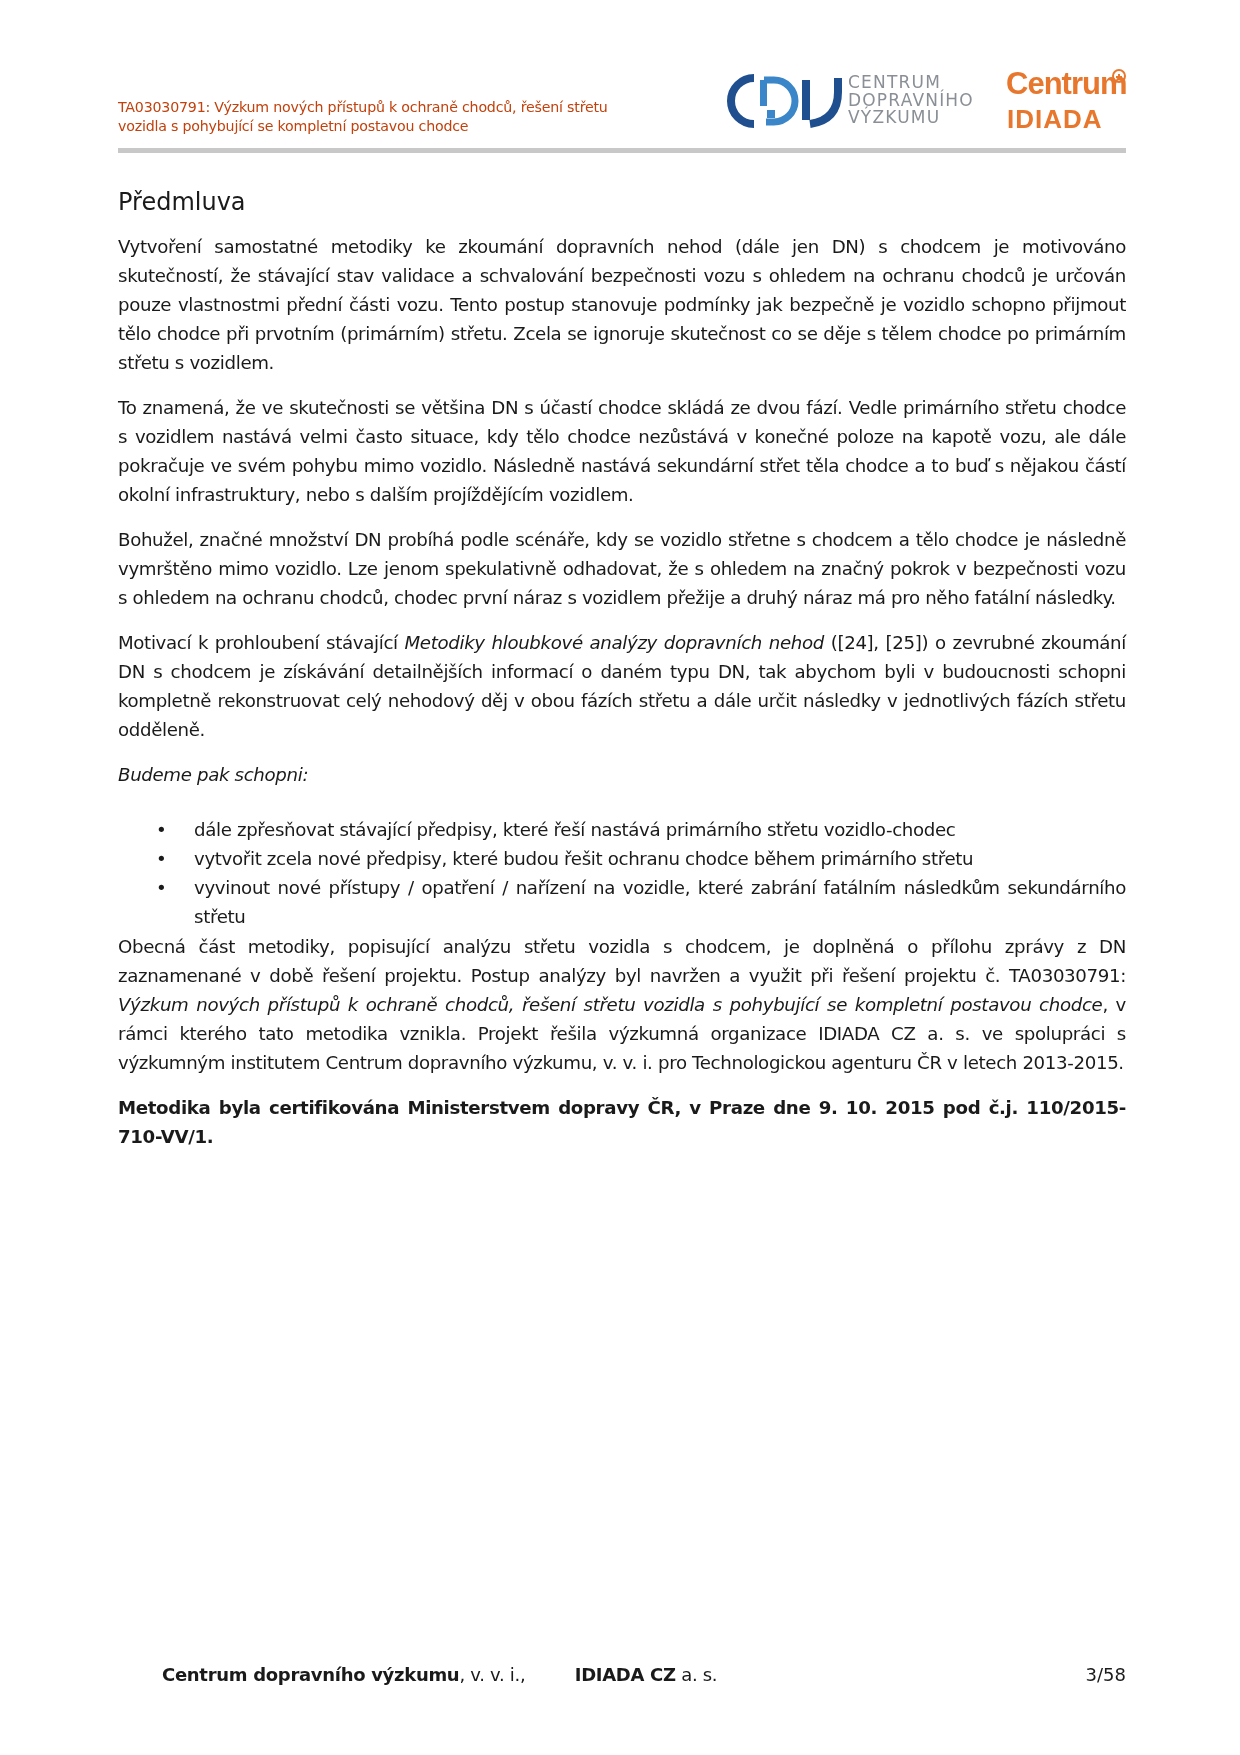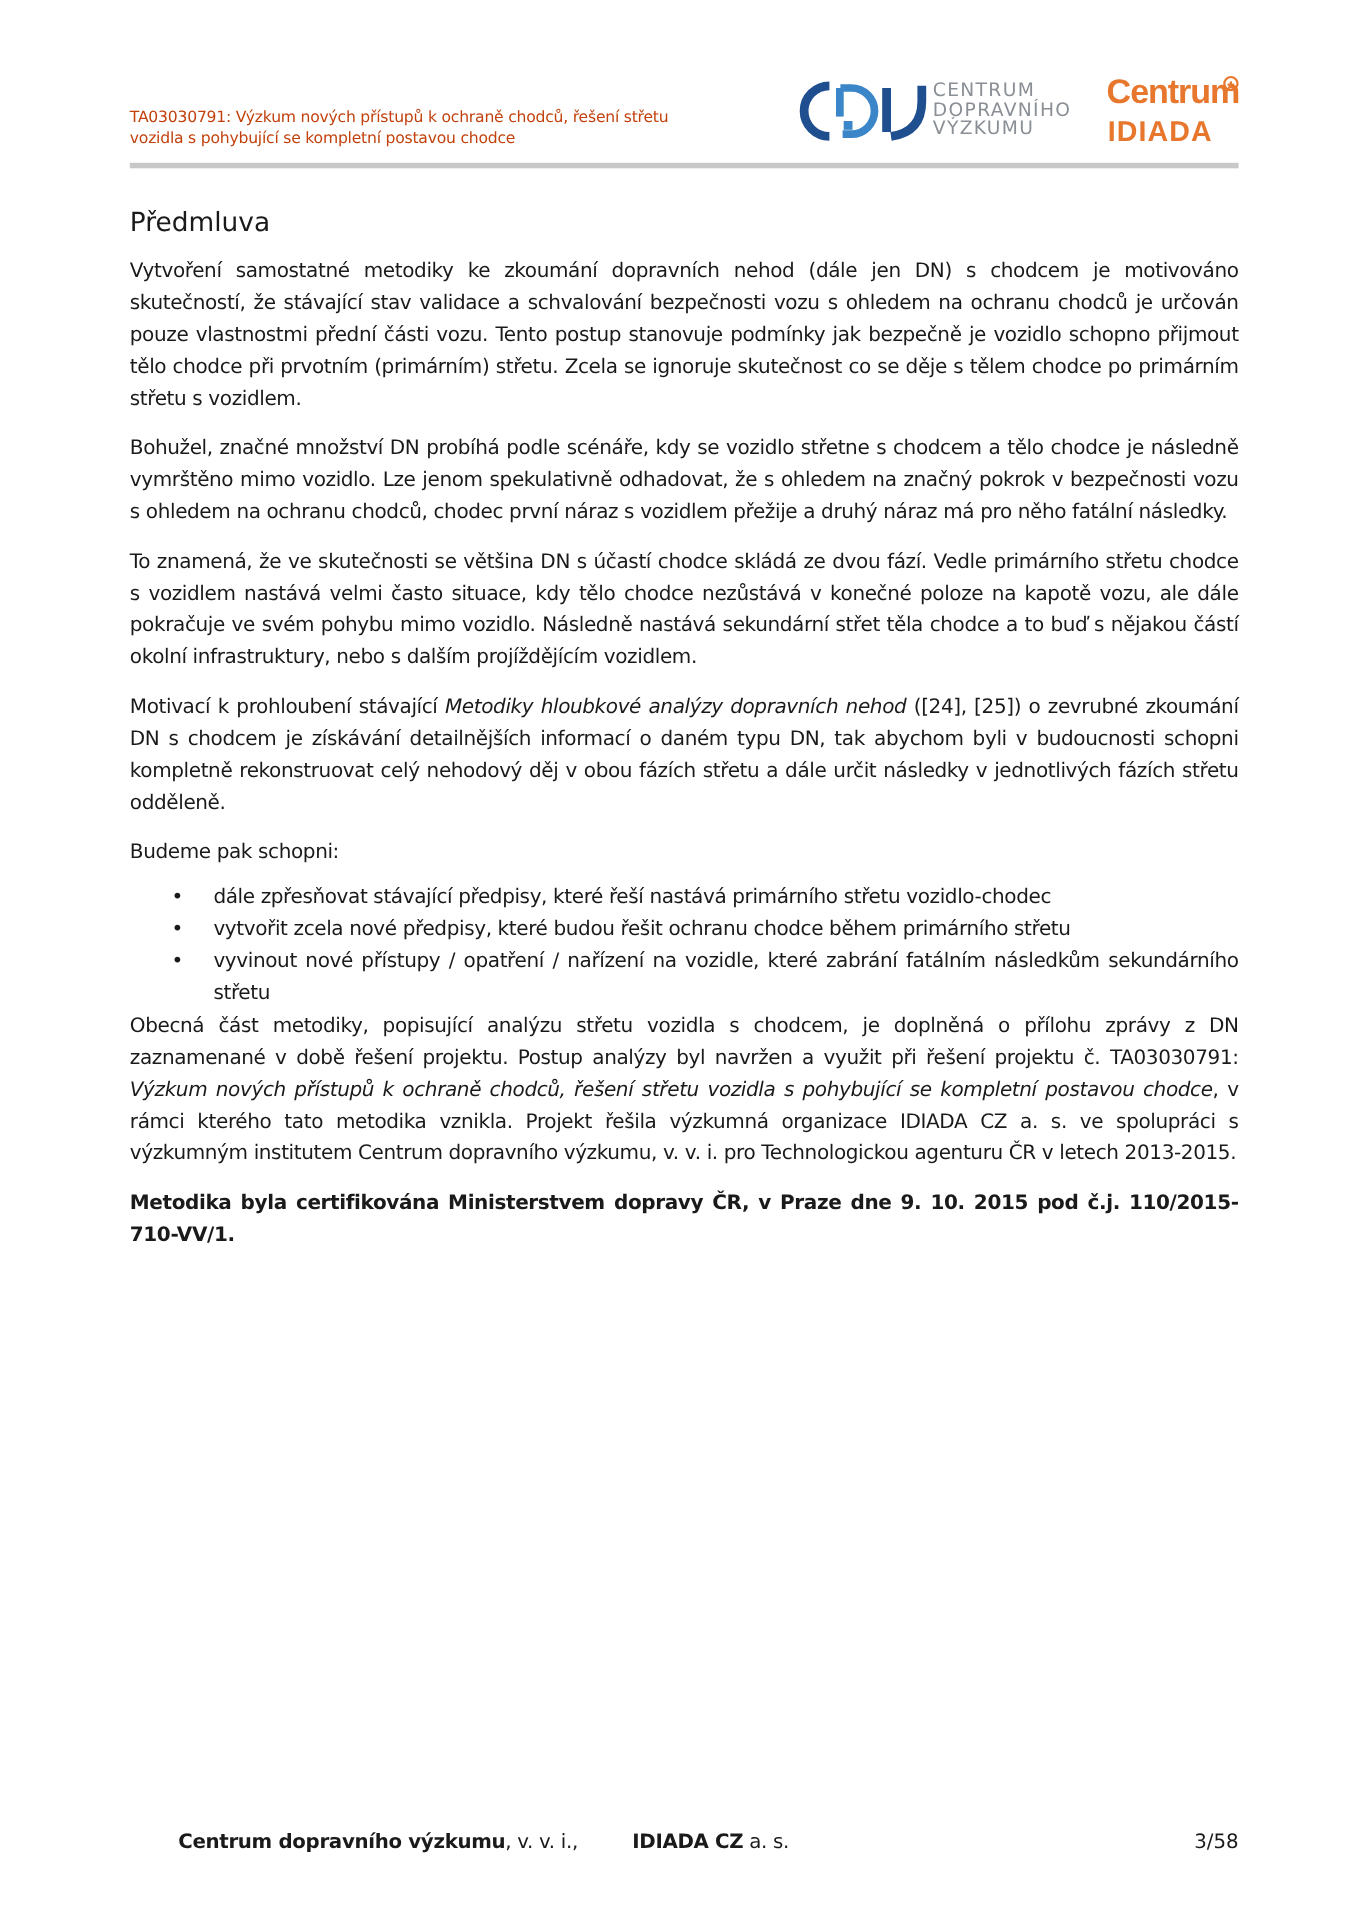--- a/index.html
+++ b/index.html
@@ -73,26 +73,26 @@
     <div class="idiada-word">IDIADA</div>
   </div>
 
   <div class="header-rule"></div>
 </div>
 
 <div class="content">
   <h1>Předmluva</h1>
 
   <p>Vytvoření samostatné metodiky ke zkoumání dopravních nehod (dále jen DN) s chodcem je motivováno skutečností, že stávající stav validace a schvalování bezpečnosti vozu s ohledem na ochranu chodců je určován pouze vlastnostmi přední části vozu. Tento postup stanovuje podmínky jak bezpečně je vozidlo schopno přijmout tělo chodce při prvotním (primárním) střetu. Zcela se ignoruje skutečnost co se děje s tělem chodce po primárním střetu s vozidlem.</p>
+  <p>To znamená, že ve skutečnosti se většina DN s účastí chodce skládá ze dvou fází. Vedle primárního střetu chodce s vozidlem nastává velmi často situace, kdy tělo chodce nezůstává v konečné poloze na kapotě vozu, ale dále pokračuje ve svém pohybu mimo vozidlo. Následně nastává sekundární střet těla chodce a to buď s nějakou částí okolní infrastruktury, nebo s dalším projíždějícím vozidlem.</p>
   <p>Bohužel, značné množství DN probíhá podle scénáře, kdy se vozidlo střetne s chodcem a tělo chodce je následně vymrštěno mimo vozidlo. Lze jenom spekulativně odhadovat, že s ohledem na značný pokrok v bezpečnosti vozu s ohledem na ochranu chodců, chodec první náraz s vozidlem přežije a druhý náraz má pro něho fatální následky.</p>
-  <p>To znamená, že ve skutečnosti se většina DN s účastí chodce skládá ze dvou fází. Vedle primárního střetu chodce s vozidlem nastává velmi často situace, kdy tělo chodce nezůstává v konečné poloze na kapotě vozu, ale dále pokračuje ve svém pohybu mimo vozidlo. Následně nastává sekundární střet těla chodce a to buď s nějakou částí okolní infrastruktury, nebo s dalším projíždějícím vozidlem.</p>
 
   <p><span>Motivací k prohloubení stávající </span><em>Metodiky hloubkové analýzy dopravních nehod</em><span> ([24], [25]) o zevrubné zkoumání DN s chodcem je získávání detailnějších informací o daném typu DN, tak abychom byli v budoucnosti schopni kompletně rekonstruovat celý nehodový děj v obou fázích střetu a dále určit následky v jednotlivých fázích střetu odděleně.</span></p>
 
-  <p style="margin-bottom:12px;">Budeme pak schopni:</p>
+  <p style="margin-bottom:26px;font-style:italic;">Budeme pak schopni:</p>
 
   <ul>
     <li><span class="bullet">•</span><span>dále zpřesňovat stávající předpisy, které řeší nastává primárního střetu vozidlo-chodec</span></li>
     <li><span class="bullet">•</span><span>vytvořit zcela nové předpisy, které budou řešit ochranu chodce během primárního střetu</span></li>
     <li><span class="bullet">•</span><span>vyvinout nové přístupy / opatření / nařízení na vozidle, které zabrání fatálním následkům sekundárního střetu</span></li>
   </ul>
 
   <p class="after-list"><span>Obecná část metodiky, popisující analýzu střetu vozidla s chodcem, je doplněná o přílohu zprávy z DN zaznamenané v době řešení projektu. Postup analýzy byl navržen a využit při řešení projektu č. TA03030791: </span><em>Výzkum nových přístupů k ochraně chodců, řešení střetu vozidla s pohybující se kompletní postavou chodce</em><span>, v rámci kterého tato metodika vznikla. Projekt řešila výzkumná organizace IDIADA CZ a. s. ve spolupráci s výzkumným institutem Centrum dopravního výzkumu, v. v. i. pro Technologickou agenturu ČR v letech 2013-2015.</span></p>
 
   <p class="cert">Metodika byla certifikována Ministerstvem dopravy ČR, v Praze dne 9. 10. 2015 pod č.j. 110/2015-710-VV/1.</p>

